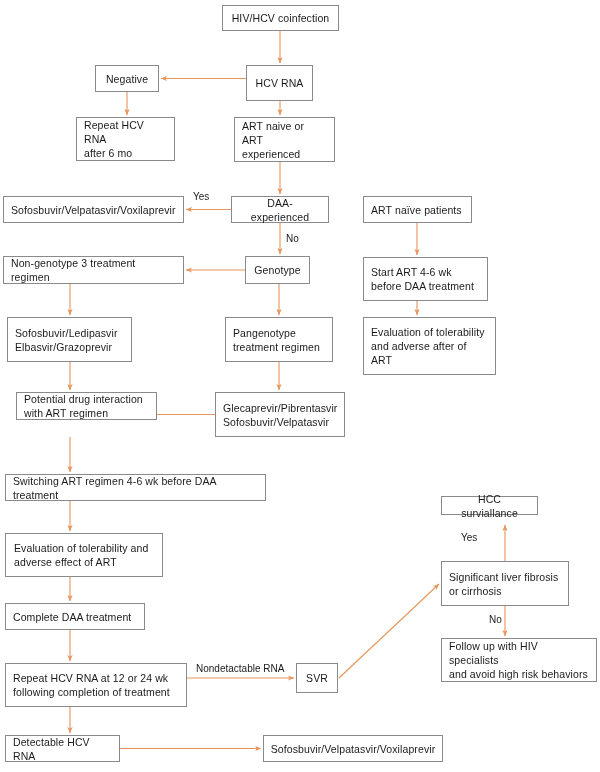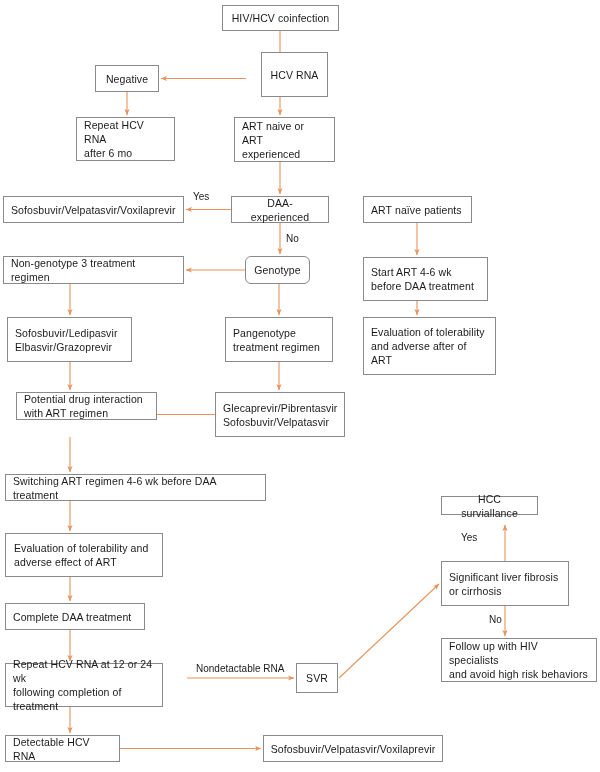--- a/index.html
+++ b/index.html
@@ -116,39 +116,39 @@
       <path d="M505,606 L505,636"></path>
 
       <path d="M417,223 L417,255"></path>
 
       <path d="M417,301 L417,315"></path>
     </g>
   </svg>
 
   <div class="node center" style="left:222px;top:5px;width:117px;height:26px;">HIV/HCV coinfection</div>
 
-  <div class="node center" style="left:246px;top:52px;width:67px;height:45px;margin-left:15px;">HCV RNA</div>
+  <div class="node center" style="left:246px;top:65px;width:67px;height:36px;">HCV RNA</div>
 
   <div class="node center" style="left:95px;top:65px;width:64px;height:27px;">Negative</div>
 
   <div class="node left" style="left:76px;top:117px;width:99px;height:44px;">Repeat HCV RNA
 after 6 mo</div>
 
   <div class="node left" style="left:234px;top:117px;width:101px;height:45px;">ART naive or ART
 experienced</div>
 
   <div class="node left" style="left:3px;top:196px;width:181px;height:27px;">Sofosbuvir/Velpatasvir/Voxilaprevir</div>
 
   <div class="node center" style="left:231px;top:196px;width:98px;height:27px;">DAA-experienced</div>
 
   <div class="node left" style="left:363px;top:196px;width:109px;height:27px;">ART naïve patients</div>
 
   <div class="node left" style="left:3px;top:256px;width:181px;height:28px;">Non-genotype 3 treatment regimen</div>
 
-  <div class="node center" style="left:245px;top:256px;width:65px;height:28px;border-radius:6px;">Genotype</div>
+  <div class="node center" style="left:245px;top:256px;width:65px;height:28px;">Genotype</div>
 
   <div class="node left" style="left:363px;top:257px;width:125px;height:44px;">Start ART 4-6 wk
 before DAA treatment</div>
 
   <div class="node left" style="left:7px;top:317px;width:125px;height:45px;">Sofosbuvir/Ledipasvir
 Elbasvir/Grazoprevir</div>
 
   <div class="node left" style="left:225px;top:317px;width:108px;height:45px;">Pangenotype
 treatment regimen</div>
 
@@ -170,21 +170,21 @@
 adverse effect of ART</div>
 
   <div class="node left" style="left:441px;top:561px;width:128px;height:45px;">Significant liver fibrosis
 or cirrhosis</div>
 
   <div class="node left" style="left:5px;top:603px;width:140px;height:27px;">Complete DAA treatment</div>
 
   <div class="node left" style="left:441px;top:638px;width:156px;height:44px;">Follow up with HIV specialists
 and avoid high risk behaviors</div>
 
-  <div class="node left" style="left:5px;top:663px;width:158px;height:44px;">Repeat HCV RNA at 12 or 24 wk
+  <div class="node left" style="left:5px;top:663px;width:182px;height:44px;">Repeat HCV RNA at 12 or 24 wk
 following completion of treatment</div>
 
   <div class="node center" style="left:296px;top:663px;width:42px;height:30px;">SVR</div>
 
   <div class="node left" style="left:5px;top:735px;width:115px;height:27px;">Detectable HCV RNA</div>
 
   <div class="node center" style="left:263px;top:735px;width:180px;height:27px;">Sofosbuvir/Velpatasvir/Voxilaprevir</div>
 
   <div class="edge-label" style="left:193px;top:191px;">Yes</div>
 

